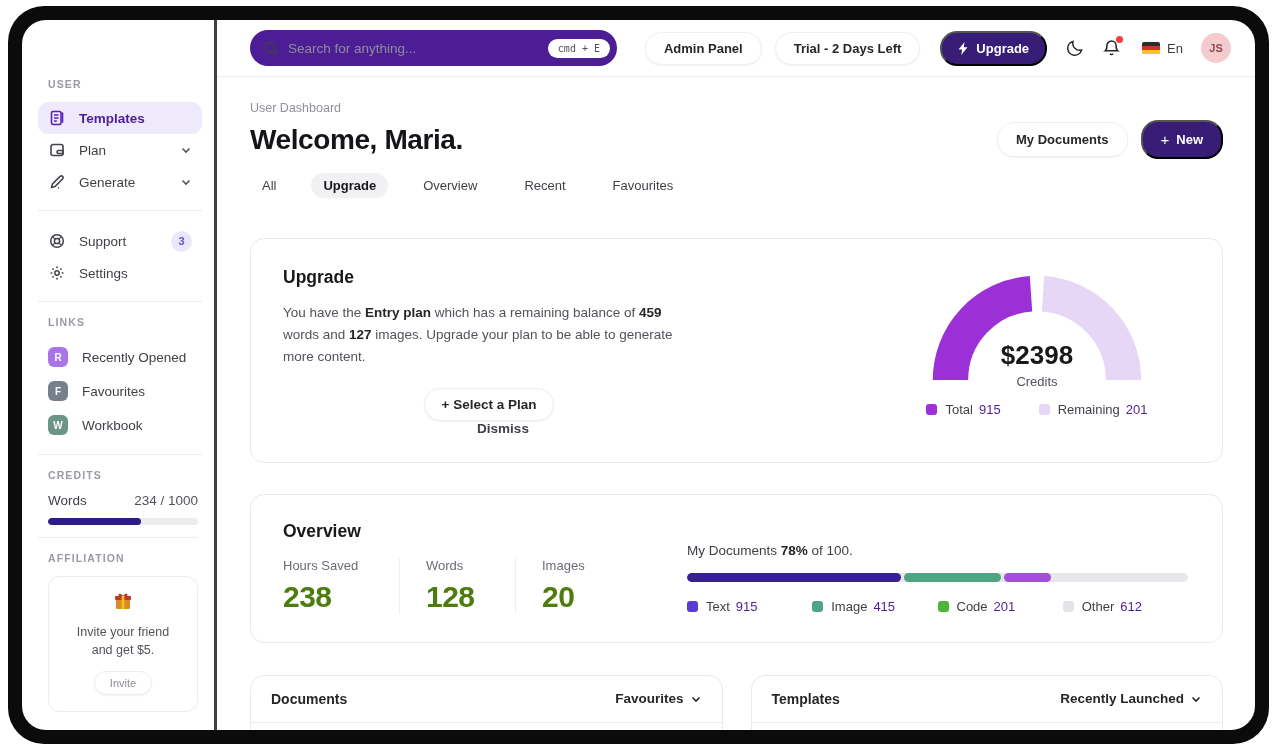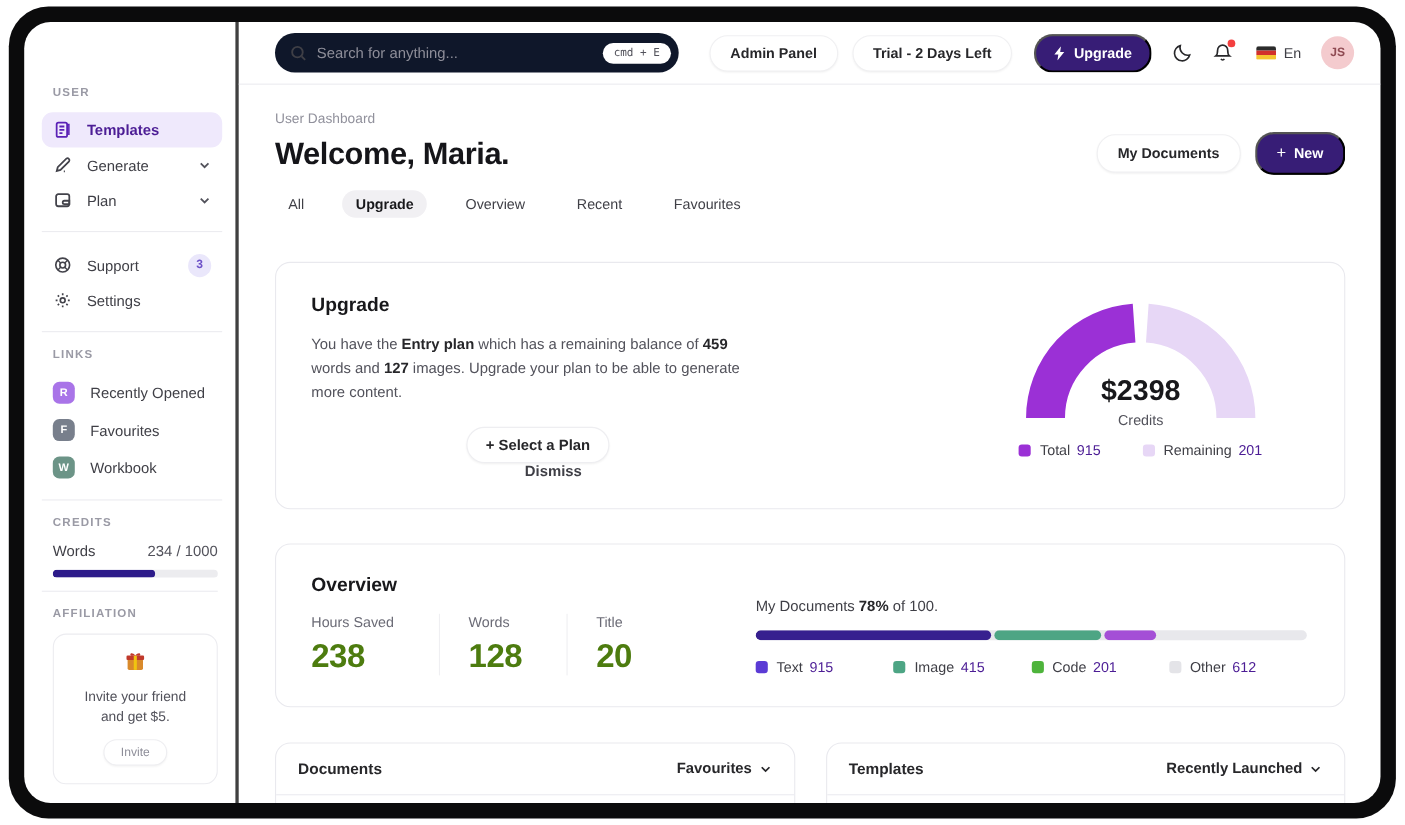--- a/index.html
+++ b/index.html
@@ -26,21 +26,21 @@
   .cbar { height:7px; border-radius:4px; background:#ececef; overflow:hidden; }
   .cbar-fill { height:100%; border-radius:4px; }
   .aff-card { margin:10px 16px 0 26px; border:1px solid #ececf0; border-radius:12px; padding:14px 10px 16px; text-align:center; }
   .gift { display:inline-block; margin-bottom:8px; }
   .aff-text { font-size:12.5px; color:#52525b; line-height:1.45; }
   .invite-btn { margin-top:12px; display:inline-block; font-size:11px; color:#8e8e99; border:1px solid #eeeef1; border-radius:13px; padding:5px 15px; box-shadow:0 1px 2px rgba(0,0,0,.05); background:#fff; cursor:pointer; }
 
   
   .rightcol { flex:1; display:flex; flex-direction:column; min-width:0; }
   .topbar { height:57px; flex:none; border-bottom:1px solid #ececf0; display:flex; align-items:center; padding:0 24px 0 33px; }
-  .search { width:367px; height:36px; background:#0f172a; border-radius:18px; display:flex; align-items:center; padding:0 7px 0 14px; cursor:text; }
+  .search { width:367px; height:36px; background:#4c1d95; border-radius:18px; display:flex; align-items:center; padding:0 7px 0 14px; cursor:text; }
   .search .ph { font-size:13.5px; color:#8e8e99; margin-left:9px; }
   .kbd { margin-left:auto; background:#fff; border-radius:12px; padding:4px 10px; font-family:"DejaVu Sans Mono", monospace; font-size:10px; color:#52525b; }
   .tb-right { margin-left:auto; display:flex; align-items:center; }
   .pill-btn { background:#fff; border:1px solid #f0f0f2; box-shadow:0 1px 2px rgba(0,0,0,.06); border-radius:17px; padding:8px 18px; font-size:13px; font-weight:600; color:#27272a; cursor:pointer; white-space:nowrap; }
   .upgrade-btn { border-radius:17px; padding:8px 16px; font-size:13px; font-weight:600; color:#fff; cursor:pointer; display:flex; align-items:center; gap:7px; margin-left:20px; }
   .icon-btn { margin-left:19px; color:#27272a; display:flex; position:relative; cursor:pointer; }
   .dot { position:absolute; top:-3px; right:-3px; width:7px; height:7px; border-radius:50%; }
   .flag { width:18px; height:13px; border-radius:2px; overflow:hidden; display:inline-block; margin-left:22px; flex:none; }
   .flag div { height:33.4%; }
   .lang { font-size:13px; color:#3f3f46; margin-left:7px; }
@@ -113,39 +113,39 @@
                 <rect x="2.5" y="1.5" width="9.5" height="13" rx="1.6"></rect>
                 <path d="M5 5h4.5M5 8h4.5M5 11h2.8"></path>
                 <path d="M12 3.2h1.6v9.6" stroke-width="1.4"></path>
               </svg>
         </span>
         <span>Templates</span>
       </div>
       <div class="nav-item">
         <span class="nico">
           <svg width="16" height="16" viewBox="0 0 16 16" fill="none" stroke="currentColor" stroke-width="1.6">
-                <path d="M11.3 2.2a1.8 1.8 0 0 1 2.5 2.5L6 12.5l-3.4.9.9-3.4z"></path>
-                <path d="M9 13.8h1"></path>
-              </svg>
-        </span>
-        <span>Generate</span>
+                <path d="M2 4.5A2 2 0 0 1 4 2.5h8a2 2 0 0 1 2 2v7a2 2 0 0 1-2 2H4a2 2 0 0 1-2-2z"></path>
+                <path d="M9.5 8.5h4.5v3H9.5a1.5 1.5 0 0 1 0-3z"></path>
+              </svg>
+        </span>
+        <span>Plan</span>
         <span class="chev">
           <svg width="12" height="12" viewBox="0 0 12 12" fill="none" stroke="currentColor" stroke-width="1.6">
                 <path d="M2.5 4.5 6 8l3.5-3.5"></path>
               </svg>
         </span>
       </div>
       <div class="nav-item">
         <span class="nico">
           <svg width="16" height="16" viewBox="0 0 16 16" fill="none" stroke="currentColor" stroke-width="1.6">
-                <path d="M2 4.5A2 2 0 0 1 4 2.5h8a2 2 0 0 1 2 2v7a2 2 0 0 1-2 2H4a2 2 0 0 1-2-2z"></path>
-                <path d="M9.5 8.5h4.5v3H9.5a1.5 1.5 0 0 1 0-3z"></path>
-              </svg>
-        </span>
-        <span>Plan</span>
+                <path d="M11.3 2.2a1.8 1.8 0 0 1 2.5 2.5L6 12.5l-3.4.9.9-3.4z"></path>
+                <path d="M9 13.8h1"></path>
+              </svg>
+        </span>
+        <span>Generate</span>
         <span class="chev">
           <svg width="12" height="12" viewBox="0 0 12 12" fill="none" stroke="currentColor" stroke-width="1.6">
                 <path d="M2.5 4.5 6 8l3.5-3.5"></path>
               </svg>
         </span>
       </div>
       <div class="sb-div"></div>
       <div class="nav-item">
         <span class="nico">
           <svg width="16" height="16" viewBox="0 0 16 16" fill="none" stroke="currentColor" stroke-width="1.5">
@@ -321,21 +321,21 @@
           <div class="stats">
             <div class="stat">
               <div class="stat-label">Hours Saved</div>
               <div class="stat-num">238</div>
             </div>
             <div class="stat">
               <div class="stat-label">Words</div>
               <div class="stat-num">128</div>
             </div>
             <div class="stat">
-              <div class="stat-label">Title</div>
+              <div class="stat-label">Images</div>
               <div class="stat-num">20</div>
             </div>
           </div>
         </div>
         <div class="ov-right">
           <div class="ov-line"><span>My Documents </span><b>78%</b><span> of 100.</span></div>
           <div class="stackbar">
             <div class="seg" style="background: rgb(55, 32, 143); width: 42.7%;"></div>
             <div class="seg" style="background: rgb(77, 165, 132); width: 19.4%;"></div>
             <div class="seg" style="background: rgb(164, 79, 214); width: 9.4%;"></div>

